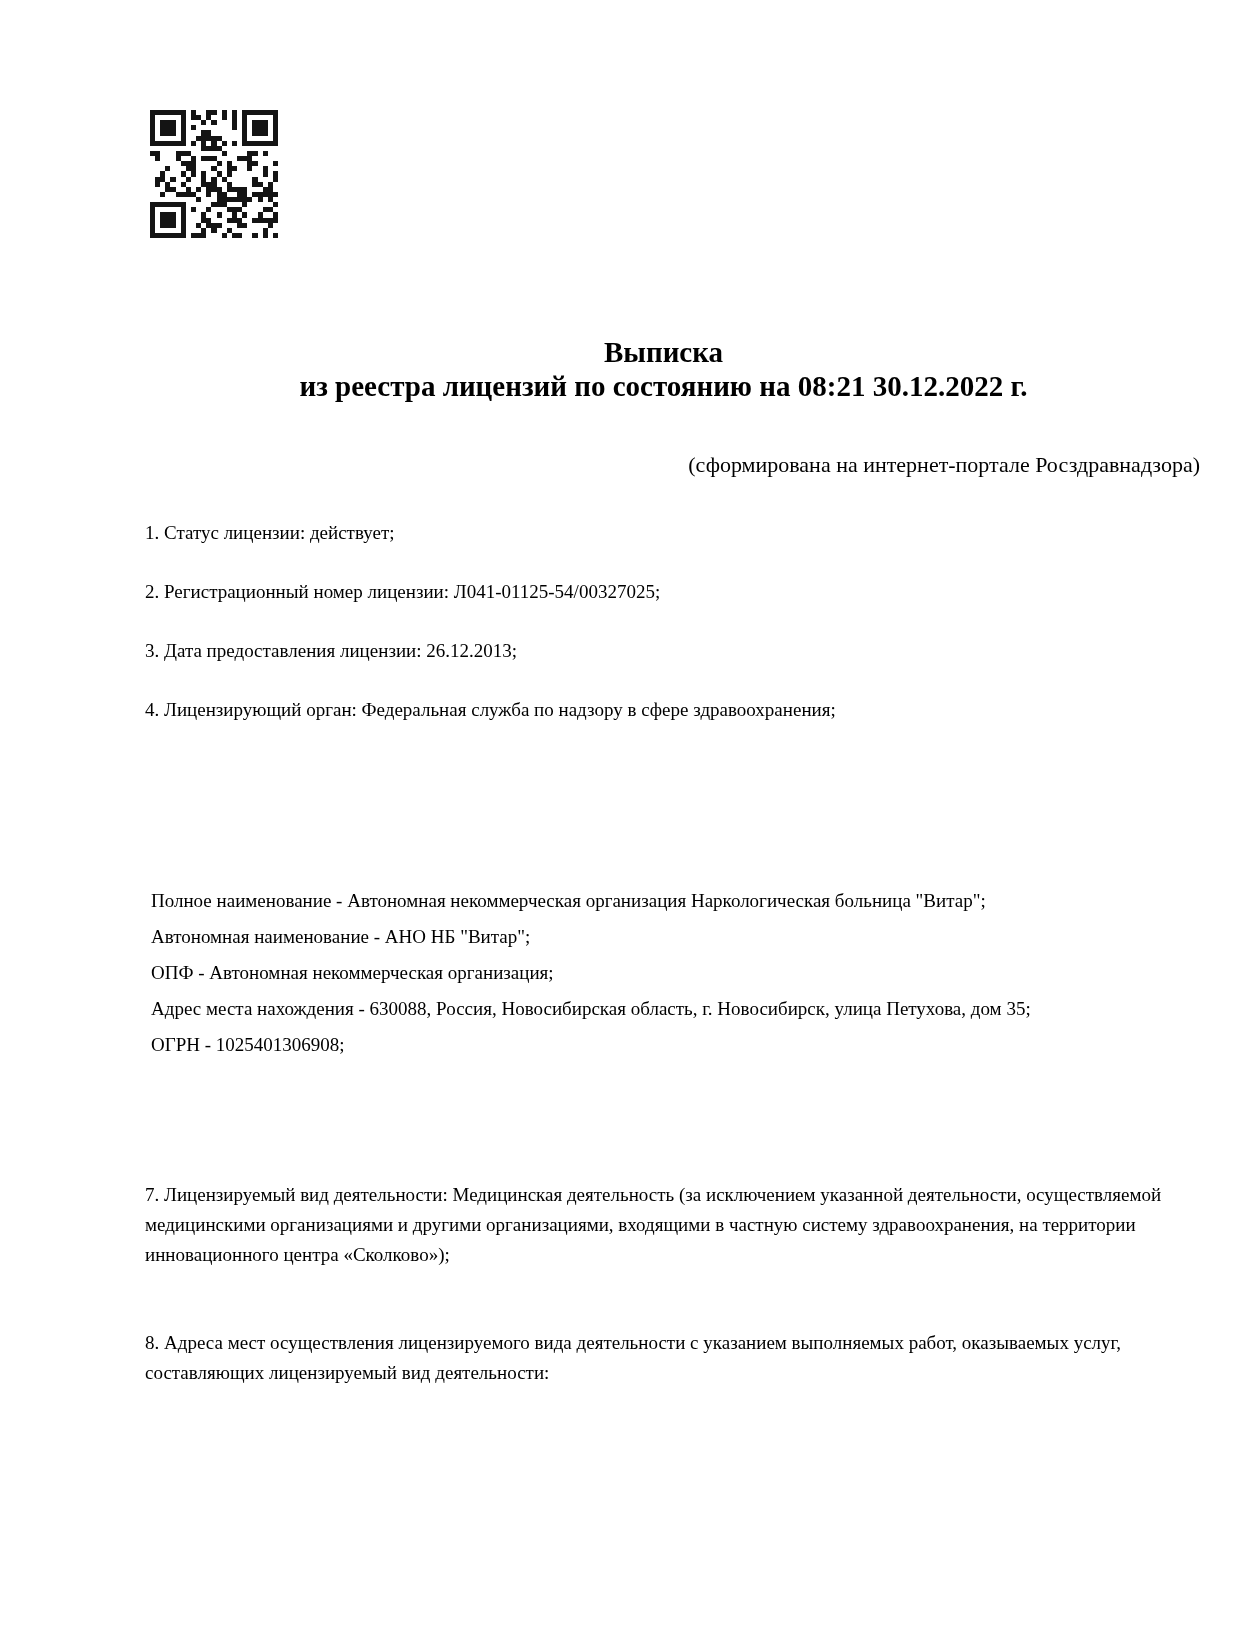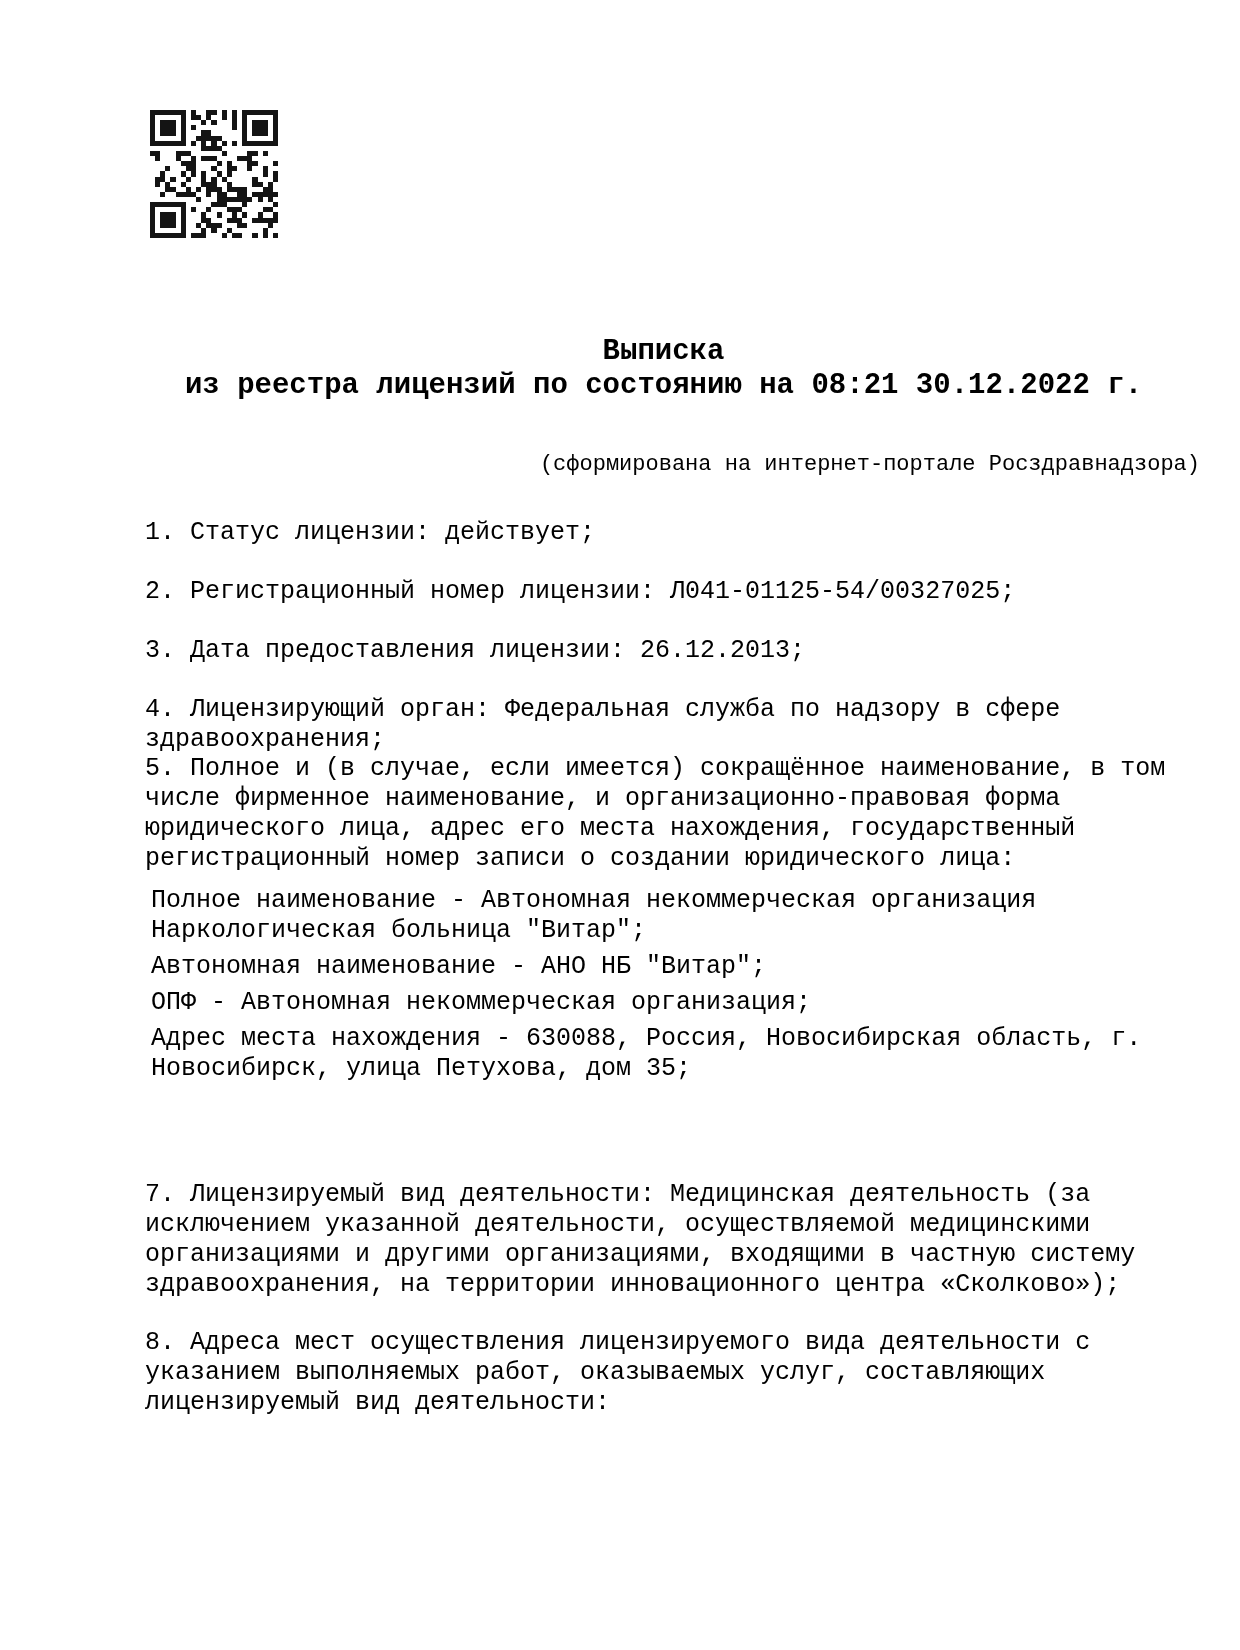--- a/index.html
+++ b/index.html
@@ -6,21 +6,21 @@
     margin: 0;
     padding: 0;
     background: #ffffff;
   }
   .page {
     position: relative;
     width: 1240px;
     height: 1650px;
     background: #ffffff;
     color: #000000;
-    font-family: Liberation Mono, monospace;
+    font-family: Liberation Serif, serif;
     overflow: hidden;
   }
   .qr {
     position: absolute;
     left: 150px;
     top: 110px;
     width: 128px;
     height: 128px;
   }
   .title-block {
@@ -42,21 +42,21 @@
     text-align: right;
     font-size: 22px;
     line-height: 26px;
     margin: 18px;
   }
   .para {
     position: absolute;
     left: 145px;
     width: 1037px;
     margin: 0;
-    font-size: 25px;
+    font-size: 19px;
     line-height: 30px;
     text-align: left;
   }
   .para div { margin: 6px; }
 </style>
 </head>
 <body>
 
 <div class="page">
 
@@ -344,25 +344,25 @@
     <div>Выписка</div>
     <div>из реестра лицензий по состоянию на 08:21 30.12.2022 г.</div>
   </div>
 
   <p class="subtitle">(сформирована на интернет-портале Росздравнадзора)</p>
 
   <p class="para" style="top:518px">1. Статус лицензии: действует;</p>
   <p class="para" style="top:577px">2. Регистрационный номер лицензии: Л041-01125-54/00327025;</p>
   <p class="para" style="top:636px">3. Дата предоставления лицензии: 26.12.2013;</p>
   <p class="para" style="top:695px">4. Лицензирующий орган: Федеральная служба по надзору в сфере здравоохранения;</p>
-  <p class="para" style="top:754px">5. Полное и (в случае, если имеется) сокращённое наименование, в том числе фирменное наименование, и организационно-правовая форма юридического лица, адрес его места нахождения, государственный регистрационный номер записи о создании юридического лица:</p>
 
   <div class="para" style="top:880px">
     <div>Полное наименование - Автономная некоммерческая организация Наркологическая больница "Витар";</div>
     <div>Автономная наименование - АНО НБ "Витар";</div>
     <div>ОПФ - Автономная некоммерческая организация;</div>
     <div>Адрес места нахождения - 630088, Россия, Новосибирская область, г. Новосибирск, улица Петухова, дом 35;</div>
+    <div>ОГРН - 1025401306908;</div>
   </div>
 
   <p class="para" style="top:1180px">7. Лицензируемый вид деятельности: Медицинская деятельность (за исключением указанной деятельности, осуществляемой медицинскими организациями и другими организациями, входящими в частную систему здравоохранения, на территории инновационного центра «Сколково»);</p>
   <p class="para" style="top:1328px">8. Адреса мест осуществления лицензируемого вида деятельности с указанием выполняемых работ, оказываемых услуг, составляющих лицензируемый вид деятельности:</p>
 
 </div>
 
 </body></html>

